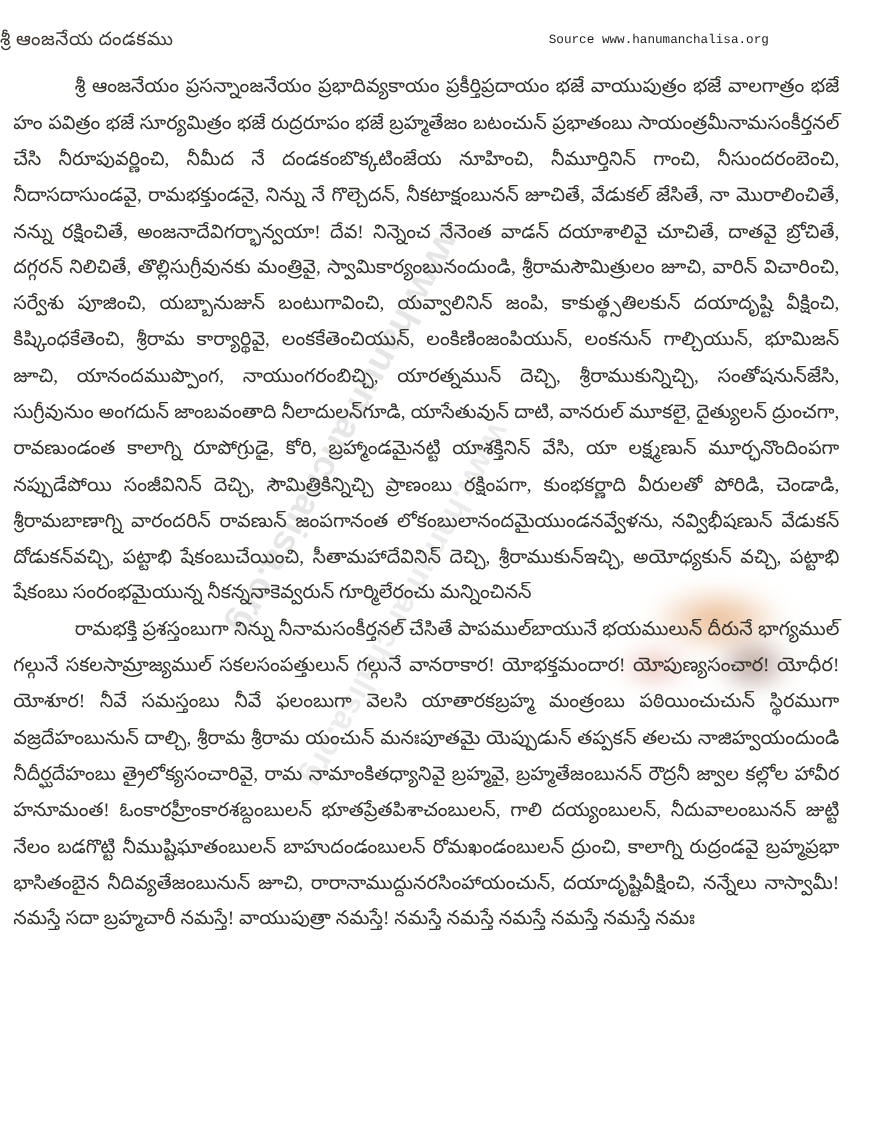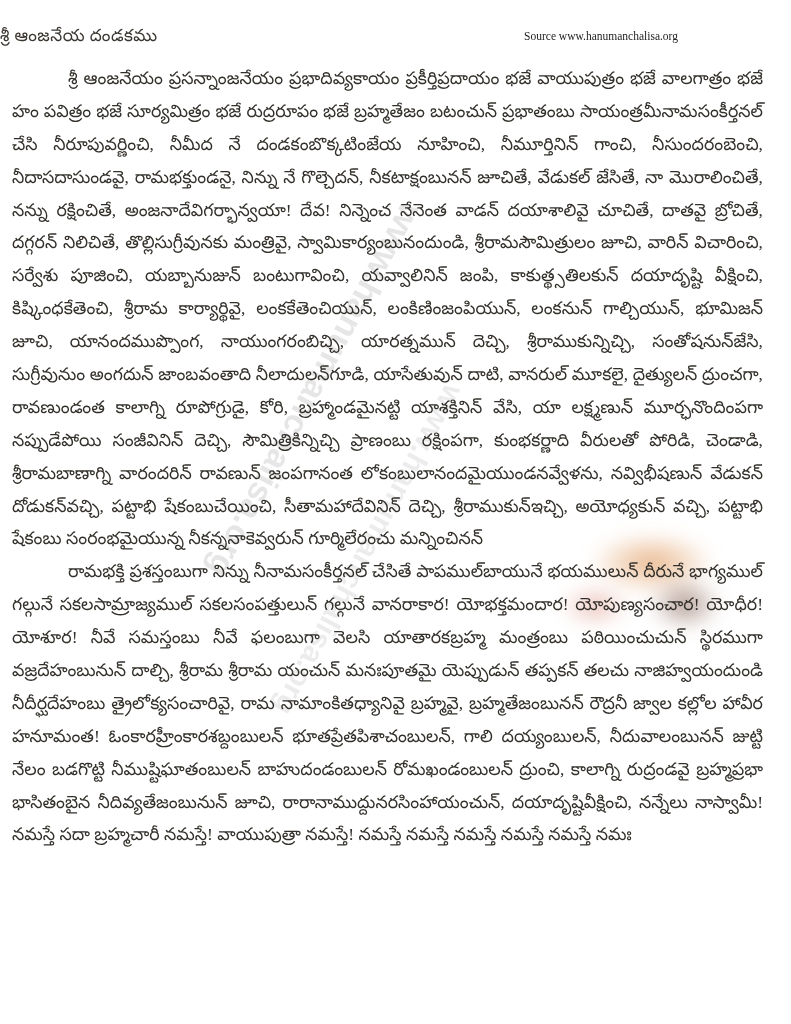--- a/index.html
+++ b/index.html
@@ -32,23 +32,23 @@
     left: 0;
     width: 100%;
     text-align: left;
     font-size: 17px;
     letter-spacing: 0.5px;
     color: #3a352f;
   }
   .source-credit {
     position: absolute;
     top: 30px;
-    right: 113px;
+    right: 92px;
     font-size: 11.5px;
-    font-family: Liberation Serif, serif;
+    font-family: Liberation Mono, monospace;
     color: #1d1d1d;
   }
   
   .watermark-layer {
     position: absolute;
     inset: 0;
     z-index: 0;
     pointer-events: none;
   }
   .watermark-text {

